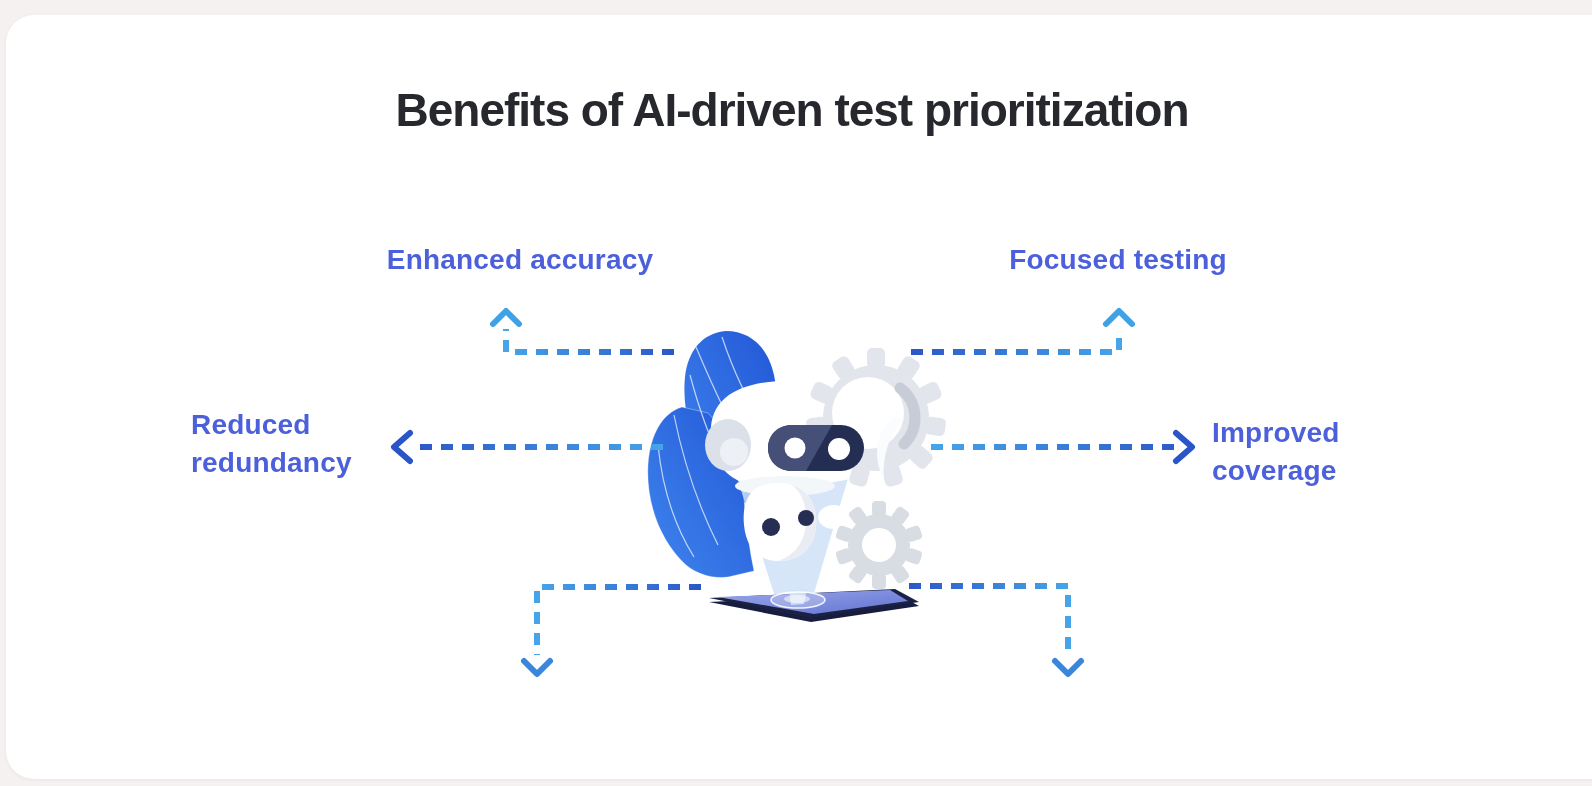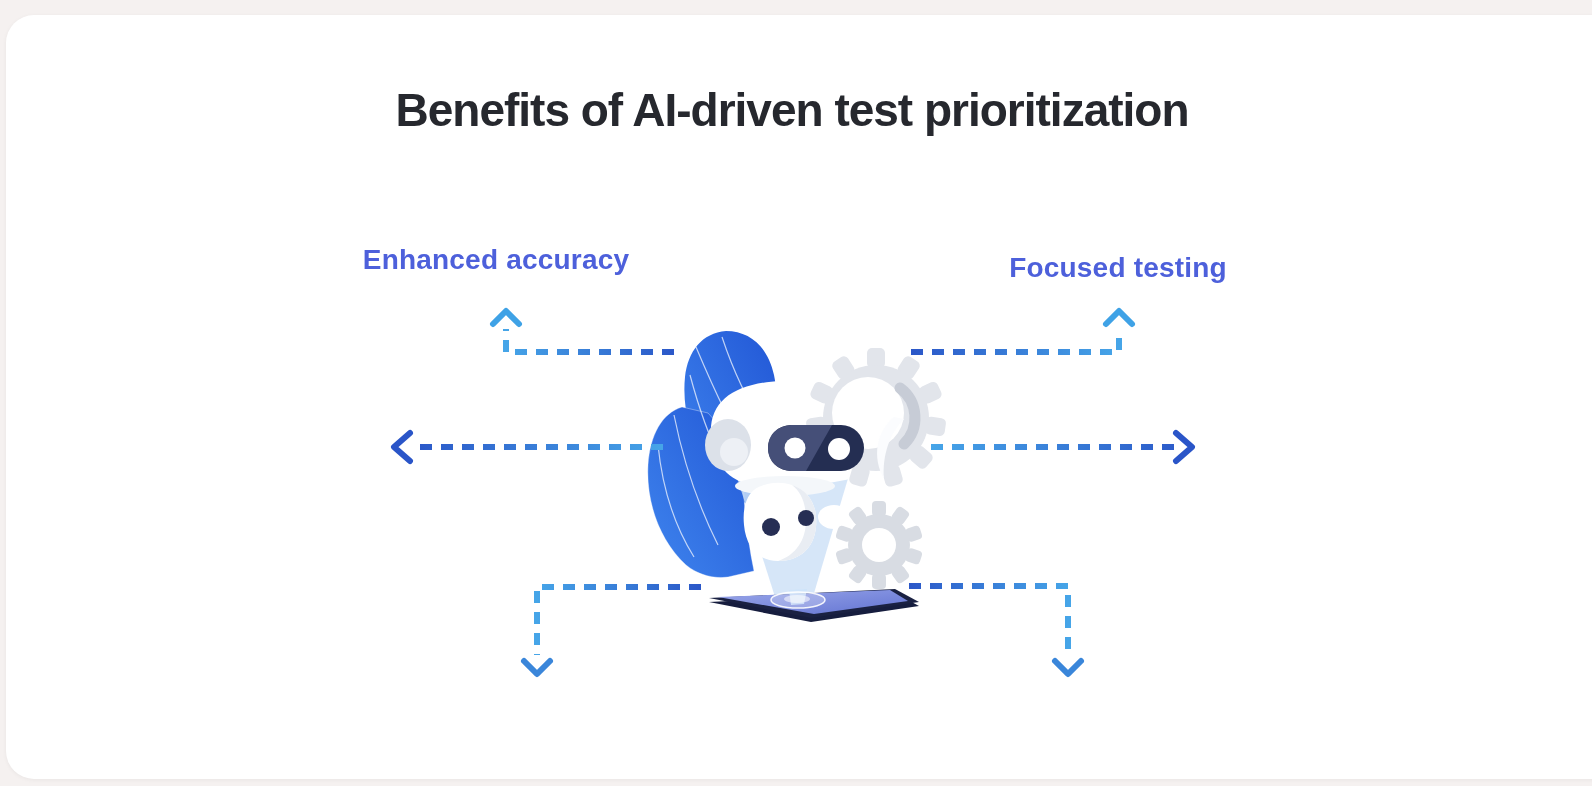--- a/index.html
+++ b/index.html
@@ -16,22 +16,22 @@
   }
   .title {
     position:absolute; left:786px; top:68px; transform:translateX(-50%);
     margin:0; font-weight:800; font-size:46px; letter-spacing:-1px;
     color:#26282e; white-space:nowrap;
   }
   .benefit {
     position:absolute; font-weight:700; font-size:28px;
     color:#4d60db; letter-spacing:0.2px;
   }
-  .pos-top-left   { left:490px;  top:229px; transform:translateX(-50%); white-space:nowrap; }
-  .pos-top-right  { left:1112px; top:237px; transform:translateX(-50%); white-space:nowrap; }
+  .pos-top-left   { left:514px;  top:229px; transform:translateX(-50%); white-space:nowrap; }
+  .pos-top-right  { left:1112px; top:229px; transform:translateX(-50%); white-space:nowrap; }
   .pos-left       { left:185px;  top:391px; width:200px; line-height:38px; }
   .pos-right      { left:1206px; top:399px; width:160px; line-height:38px; }
   .pos-bottom-left  { left:538px;  top:673px; transform:translateX(-50%); white-space:nowrap; }
   .pos-bottom-right { left:1068px; top:673px; transform:translateX(-50%); white-space:nowrap; }
   .scene { position:absolute; left:0; top:0; width:1592px; height:786px; }
   .dash { fill:none; stroke-width:6; stroke-dasharray:12 9; }
   .head { fill:none; stroke-width:6; stroke-linecap:round; stroke-linejoin:round; }
 </style>
 </head>
 <body>
@@ -191,15 +191,17 @@
       </g>
 
       <g>
         <polyline class="dash" stroke="url(#gBR)" points="903,571 1062,571 1062,640"></polyline>
         <polyline class="head" stroke="#3a86da" points="1049,646 1062,659 1075,646"></polyline>
       </g>
     </svg>
 
     <div class="benefit pos-top-left">Enhanced accuracy</div>
     <div class="benefit pos-top-right">Focused testing</div>
+    <div class="benefit pos-left">Reduced redundancy</div>
+    <div class="benefit pos-right">Improved coverage</div>
 
   </div>
 </div>
 
 </body></html>

